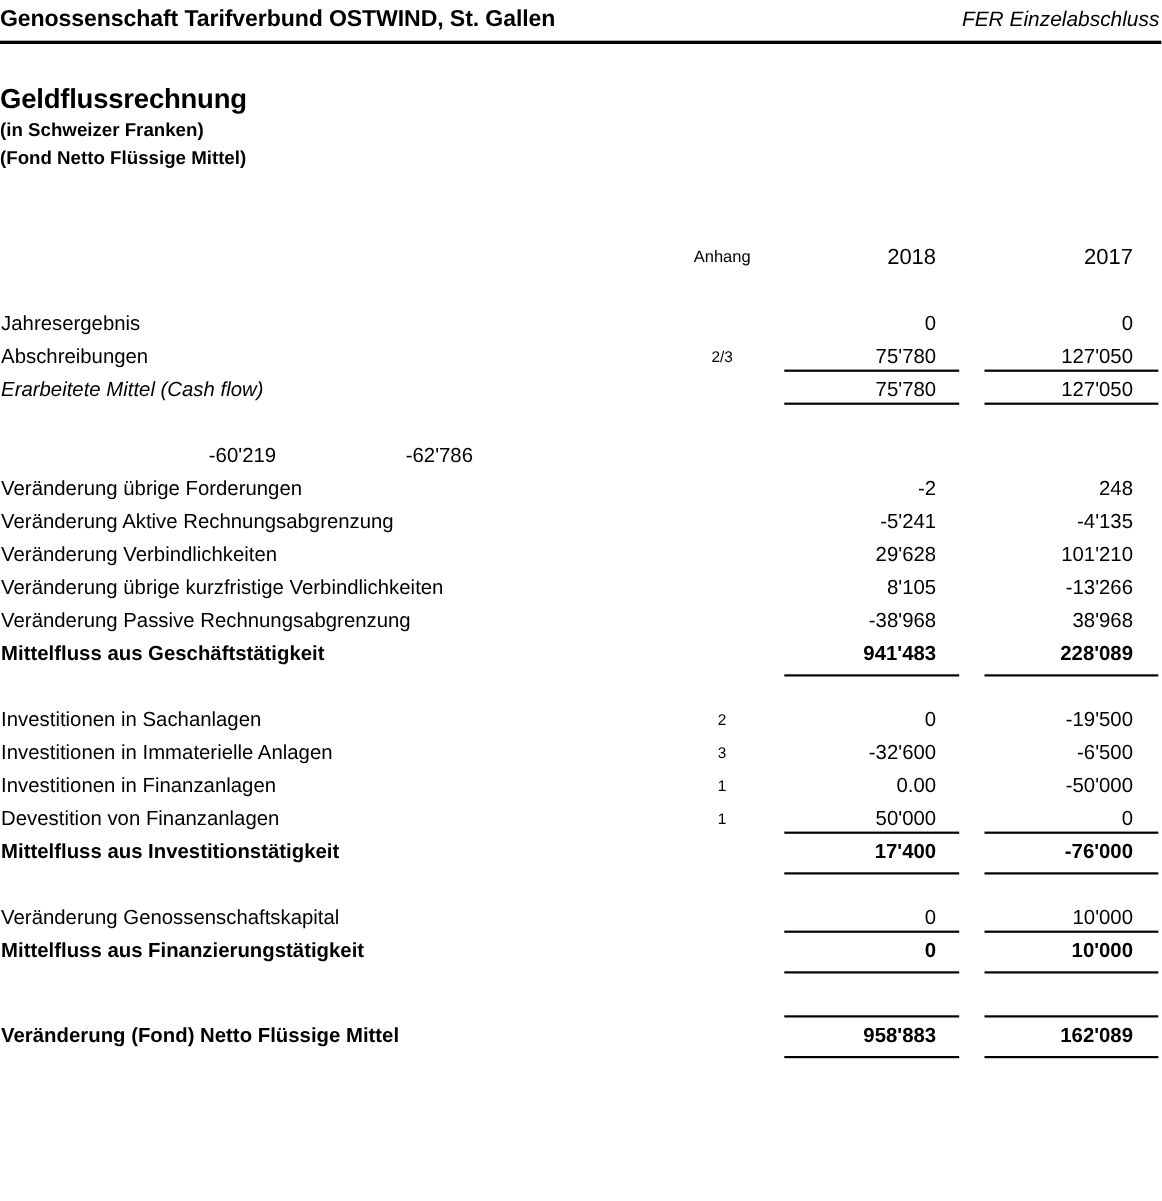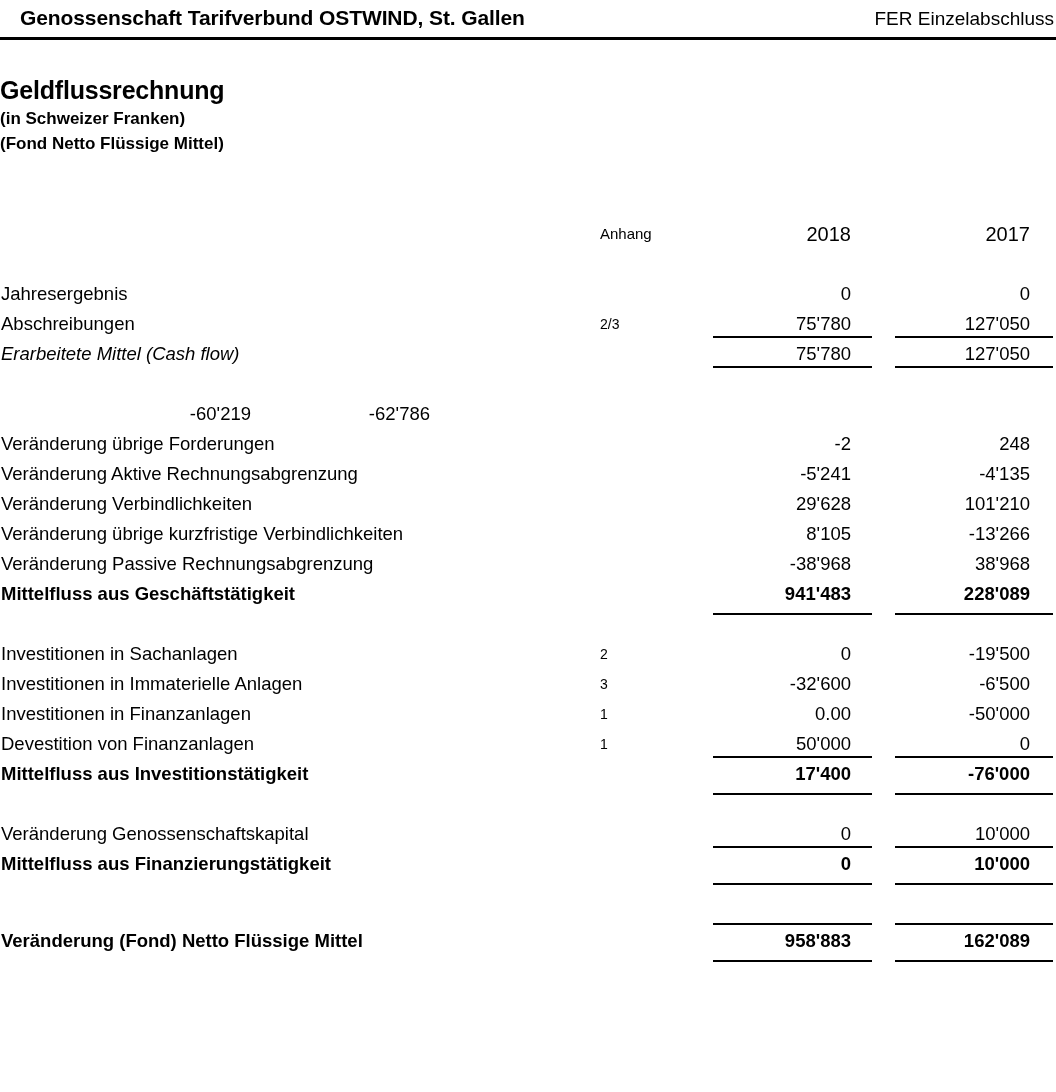--- a/index.html
+++ b/index.html
@@ -31,27 +31,27 @@
     width: 1056px;
     display: flex;
     align-items: baseline;
     justify-content: space-between;
   }
   .org-title {
     font-size: 21px;
     font-weight: bold;
     letter-spacing: -0.1px;
     white-space: nowrap;
-    padding-left: 20px;
   }
   .doc-kind {
     font-size: 19px;
     font-weight: normal;
     white-space: nowrap;
     padding-right: 2px;
+    font-style: italic;
   }
   .header-rule {
     position: absolute;
     left: 0;
     top: 37px;
     width: 1056px;
     height: 3px;
     background: #000000;
   }
 
@@ -95,21 +95,21 @@
     font-size: 18.5px;
     line-height: 26px;
     white-space: nowrap;
     padding-left: 1px;
     box-sizing: border-box;
   }
   .c-note {
     width: 113px;
     font-size: 14px;
     line-height: 26px;
-    text-align: left;
+    text-align: center;
     box-sizing: border-box;
   }
   .c-num {
     width: 160px;
     font-size: 18.5px;
     line-height: 26px;
     text-align: right;
     box-sizing: border-box;
     white-space: nowrap;
   }

